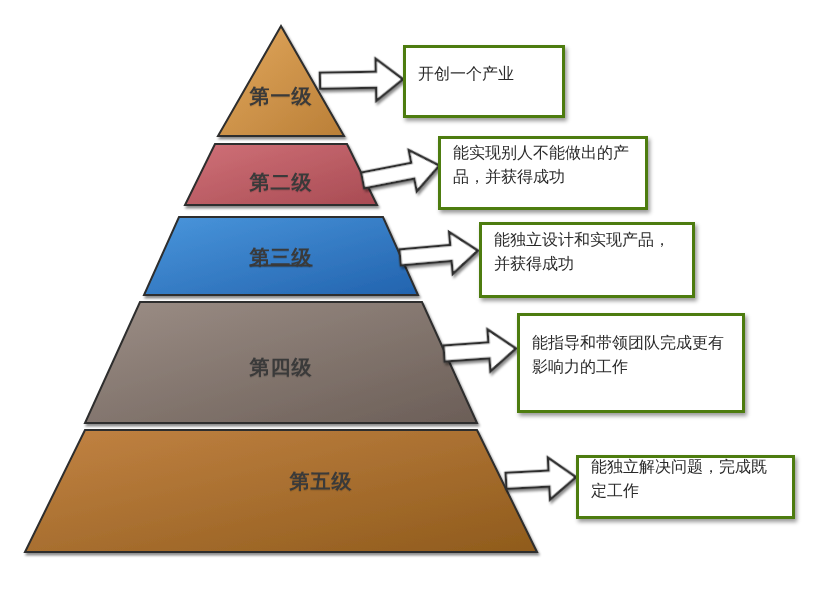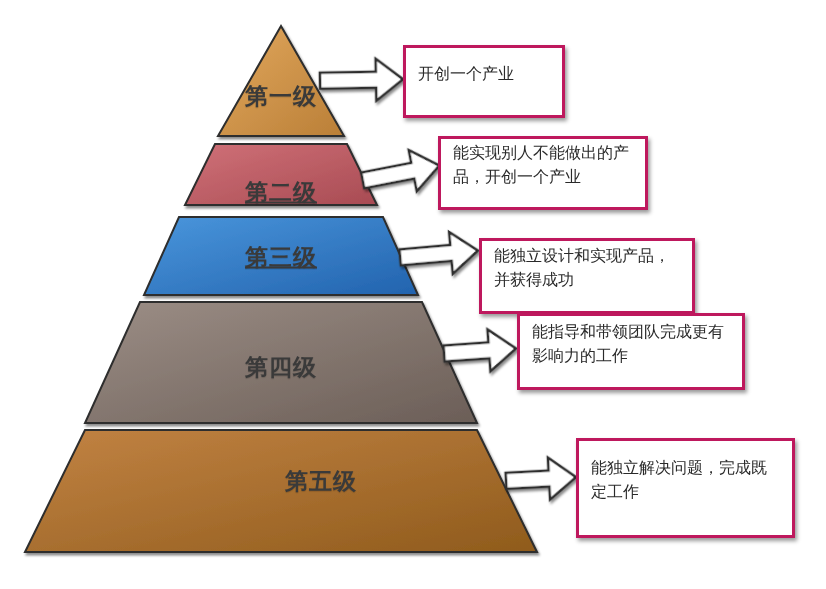--- a/index.html
+++ b/index.html
@@ -8,31 +8,31 @@
     background: #ffffff;
     font-family: "Liberation Sans", "DejaVu Sans", sans-serif;
     overflow: hidden;
     position: relative;
   }
   #stage { position: absolute; left: 0; top: 0; width: 826px; height: 589px; }
   #shapes { position: absolute; left: 0; top: 0; }
   .level-label {
     position: absolute;
     transform: translate(-50%, -50%);
-    font-size: 23px;
+    font-size: 20px;
     font-weight: bold;
     color: #3a3a3a;
     letter-spacing: 1px;
     white-space: nowrap;
     text-shadow: 0 1px 1px rgba(0,0,0,0.15);
   }
   .desc-box {
     position: absolute;
     background: #ffffff;
-    border: 3px solid #be185d;
+    border: 3px solid #4d7c0f;
     box-shadow: 2px 3px 4px rgba(0,0,0,0.40);
     display: flex;
     align-items: center;
     box-sizing: border-box;
     padding: 4px 10px 20px 12px;
   }
   .desc-text {
     font-size: 16px;
     line-height: 1.5;
     color: #2a2a2a;
@@ -77,34 +77,34 @@
     <polygon points="85,430 477,430 537,552 25,552" fill="url(#g5)" stroke="#2d2d2d" stroke-width="2" filter="url(#ds)"></polygon>
 
     <polygon points="320,72 376,72 376,59 403,80 376,101 376,88 320,88" transform="rotate(-1 361 80)" fill="#ffffff" stroke="#2d2d2d" stroke-width="2.5" filter="url(#ds)"></polygon>
     <polygon points="362,165 413,165 413,152 440,173 413,194 413,181 362,181" transform="rotate(-11 401 173)" fill="#ffffff" stroke="#2d2d2d" stroke-width="2.5" filter="url(#ds)"></polygon>
     <polygon points="400,246 451,246 451,233 478,254 451,275 451,262 400,262" transform="rotate(-5 439 254)" fill="#ffffff" stroke="#2d2d2d" stroke-width="2.5" filter="url(#ds)"></polygon>
     <polygon points="444,343 489,343 489,330 516,351 489,372 489,359 444,359" transform="rotate(-4 480 351)" fill="#ffffff" stroke="#2d2d2d" stroke-width="2.5" filter="url(#ds)"></polygon>
     <polygon points="506,471 549,471 549,458 576,479 549,500 549,487 506,487" transform="rotate(-3 541 479)" fill="#ffffff" stroke="#2d2d2d" stroke-width="2.5" filter="url(#ds)"></polygon>
   </svg>
 
   <div class="level-label" style="left:281px; top:96px;">第一级</div>
-  <div class="level-label" style="left:281px; top:192px;text-decoration:underline;">第二级</div>
+  <div class="level-label" style="left:281px; top:182px;">第二级</div>
   <div class="level-label" style="left:281px; top:257px;text-decoration:underline;">第三级</div>
   <div class="level-label" style="left:281px; top:367px;">第四级</div>
   <div class="level-label" style="left:281px; top:481px;margin-left:40px;">第五级</div>
 
   <div class="desc-box" style="left:403px; top:45px; width:162px; height:73px;">
     <div class="desc-text">开创一个产业</div>
   </div>
   <div class="desc-box" style="left:438px; top:136px; width:210px; height:74px;">
-    <div class="desc-text">能实现别人不能做出的产品，开创一个产业</div>
+    <div class="desc-text">能实现别人不能做出的产品，并获得成功</div>
   </div>
-  <div class="desc-box" style="left:479px; top:222px; width:216px; height:76px;margin-top:16px;">
+  <div class="desc-box" style="left:479px; top:222px; width:216px; height:76px;">
     <div class="desc-text">能独立设计和实现产品，并获得成功</div>
   </div>
-  <div class="desc-box" style="left:517px; top:313px; width:228px; height:77px;">
+  <div class="desc-box" style="left:517px; top:313px; width:228px; height:100px;">
     <div class="desc-text">能指导和带领团队完成更有影响力的工作</div>
   </div>
-  <div class="desc-box" style="left:576px; top:438px; width:219px; height:100px;">
+  <div class="desc-box" style="left:576px; top:455px; width:219px; height:64px;">
     <div class="desc-text">能独立解决问题，完成既定工作</div>
   </div>
 
 </div>
 
 </body></html>

